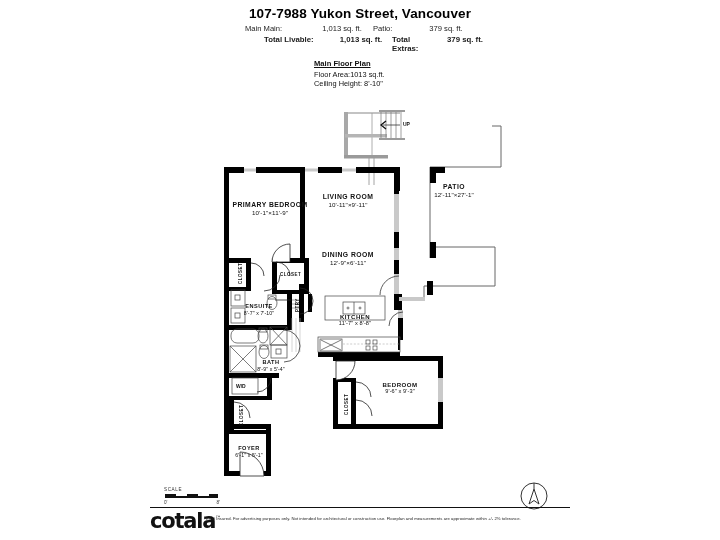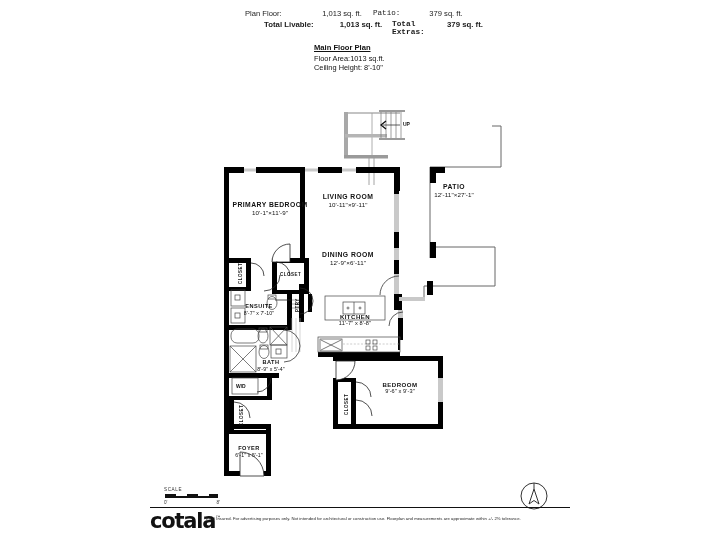--- a/index.html
+++ b/index.html
@@ -33,28 +33,28 @@
     margin-top: 3px;
     font-size: 7.6px;
     color: #1b1b1b;
     display: flex;
     justify-content: center;
     gap: 0;
   }
   .meta-row .cell { display: inline-block; }
   .m-w1 { width: 66px; text-align: left; }
   .m-w2 { width: 62px; text-align: center; }
-  .m-w3 { width: 44px; text-align: left; font-family: Liberation Mono, monospace; }
+  .m-w3 { width: 44px; text-align: left; }
   .m-w4 { width: 58px; text-align: center; }
   .meta-row.bold { font-weight: bold; margin-top: 2px; font-size: 7.8px; padding-left: 38px; }
 
   
   #plan-caption {
     position: absolute;
-    left: 314px; top: 43px;
+    left: 314px; top: 59px;
     font-size: 7.4px;
     line-height: 9.6px;
     color: #111;
   }
   #plan-caption .cap-title {
     font-weight: bold;
     text-decoration: underline;
     font-size: 7.6px;
     display: block;
     margin-bottom: 1px;
@@ -162,23 +162,24 @@
     left: 150px; top: 506.5px;
     width: 420px;
     height: 0.6px;
     background: #111;
   }
 </style>
 </head>
 <body>
 
 <div id="header">
+  <div id="title">107-7988 Yukon Street, Vancouver</div>
 
   <div class="meta-row">
-    <span class="cell m-w1">Plan Floor:</span>
+    <span class="cell m-w1">Main Main:</span>
     <span class="cell m-w2">1,013 sq. ft.</span>
     <span class="cell m-w3">Patio:</span>
     <span class="cell m-w4">379 sq. ft.</span>
   </div>
 
   <div class="meta-row bold">
     <span class="cell m-w1">Total Livable:</span>
     <span class="cell m-w2">1,013 sq. ft.</span>
     <span class="cell m-w3">Total Extras:</span>
     <span class="cell m-w4">379 sq. ft.</span>

